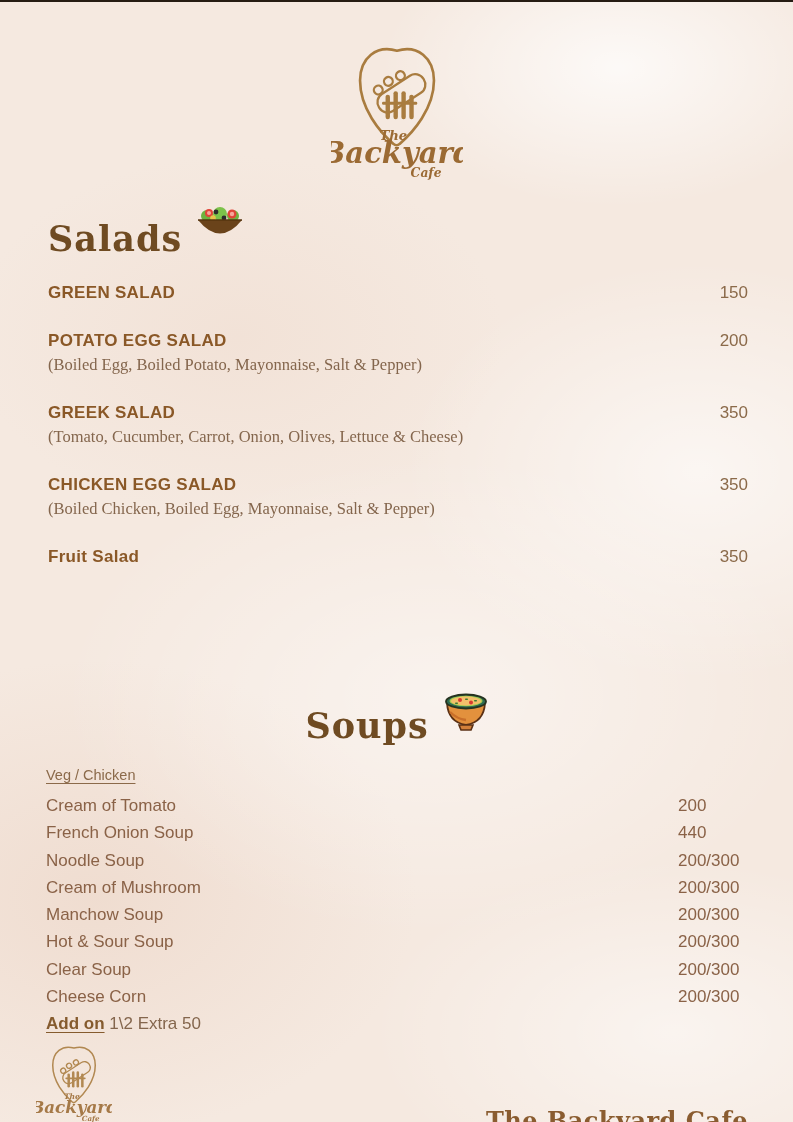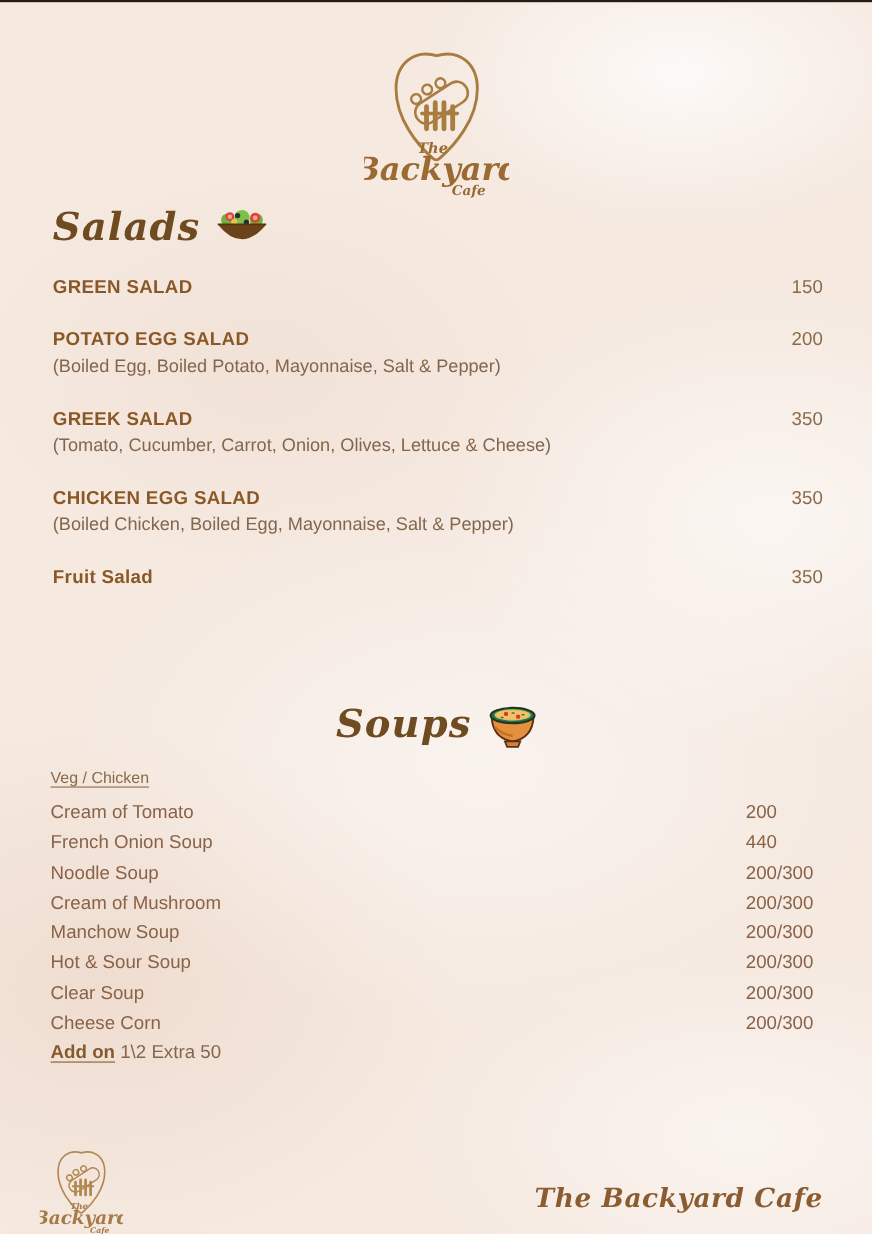--- a/index.html
+++ b/index.html
@@ -11,33 +11,33 @@
       radial-gradient(ellipse 420px 300px at 88% 42%, rgba(255,255,255,.6), transparent 70%),
       radial-gradient(ellipse 500px 320px at 55% 62%, rgba(255,255,255,.45), transparent 75%),
       radial-gradient(ellipse 460px 340px at 12% 80%, rgba(231,202,184,.4), transparent 70%),
       radial-gradient(ellipse 380px 260px at 30% 30%, rgba(236,213,198,.35), transparent 70%),
       radial-gradient(ellipse 420px 240px at 85% 92%, rgba(255,255,255,.5), transparent 72%),
       #f5e9e0;
   }
   .topline{position:absolute;top:0;left:0;width:100%;height:2px;background:#261c13;}
   .logo-main{position:absolute;top:40px;left:50%;transform:translateX(-50%);width:132px;height:141px;}
   .logo-footer{position:absolute;left:36px;top:1042px;width:76px;height:81px;opacity:.88;}
-  .script{font-family:"DejaVu Serif",serif;font-style:italic;font-weight:bold;}
+  .script{font-family:"DejaVu Serif",serif;font-weight:bold;margin-top:32px;}
 
   .salads{position:absolute;top:184px;left:48px;right:45px;}
   .sec-title{display:flex;align-items:center;gap:14px;font-size:35px;color:#6f4b22;line-height:46px;}
   .sec-title .script{letter-spacing:1px;}
   .salads .items{margin-top:19px;}
   .mi{margin-bottom:24px;}
   .mi-top{display:flex;justify-content:space-between;align-items:baseline;line-height:24px;}
   .mi-name{font-weight:bold;color:#8a5827;font-size:17px;letter-spacing:.3px;text-align:center;}
   .mi-price{color:#8b6a4a;font-size:17px;}
-  .mi-desc{color:#84664d;font-size:16.5px;line-height:24px;}
-
-  .soups{position:absolute;top:636px;left:46px;right:45px;}
+  .mi-desc{color:#84664d;font-size:16.5px;line-height:24px;font-family:Liberation Serif, serif;}
+
+  .soups{position:absolute;top:671px;left:46px;right:45px;}
   .soups .sec-title{justify-content:center;}
   .col-header{color:#8b6a4a;font-size:14.5px;margin-top:18px;line-height:16px;}
   .col-header span{text-decoration:underline;text-underline-offset:3px;}
   .soup-rows{margin-top:9px;}
   .soup-row{display:flex;line-height:27.3px;font-size:17px;color:#8a6247;gap:32px;}
   .soup-name{flex:1;}
   .soup-price{width:70px;}
   .addon{margin-top:0;font-size:17px;color:#84664d;line-height:27px;}
   .addon .addon-label{font-weight:bold;color:#855b2e;text-decoration:underline;text-underline-offset:3px;}
 

